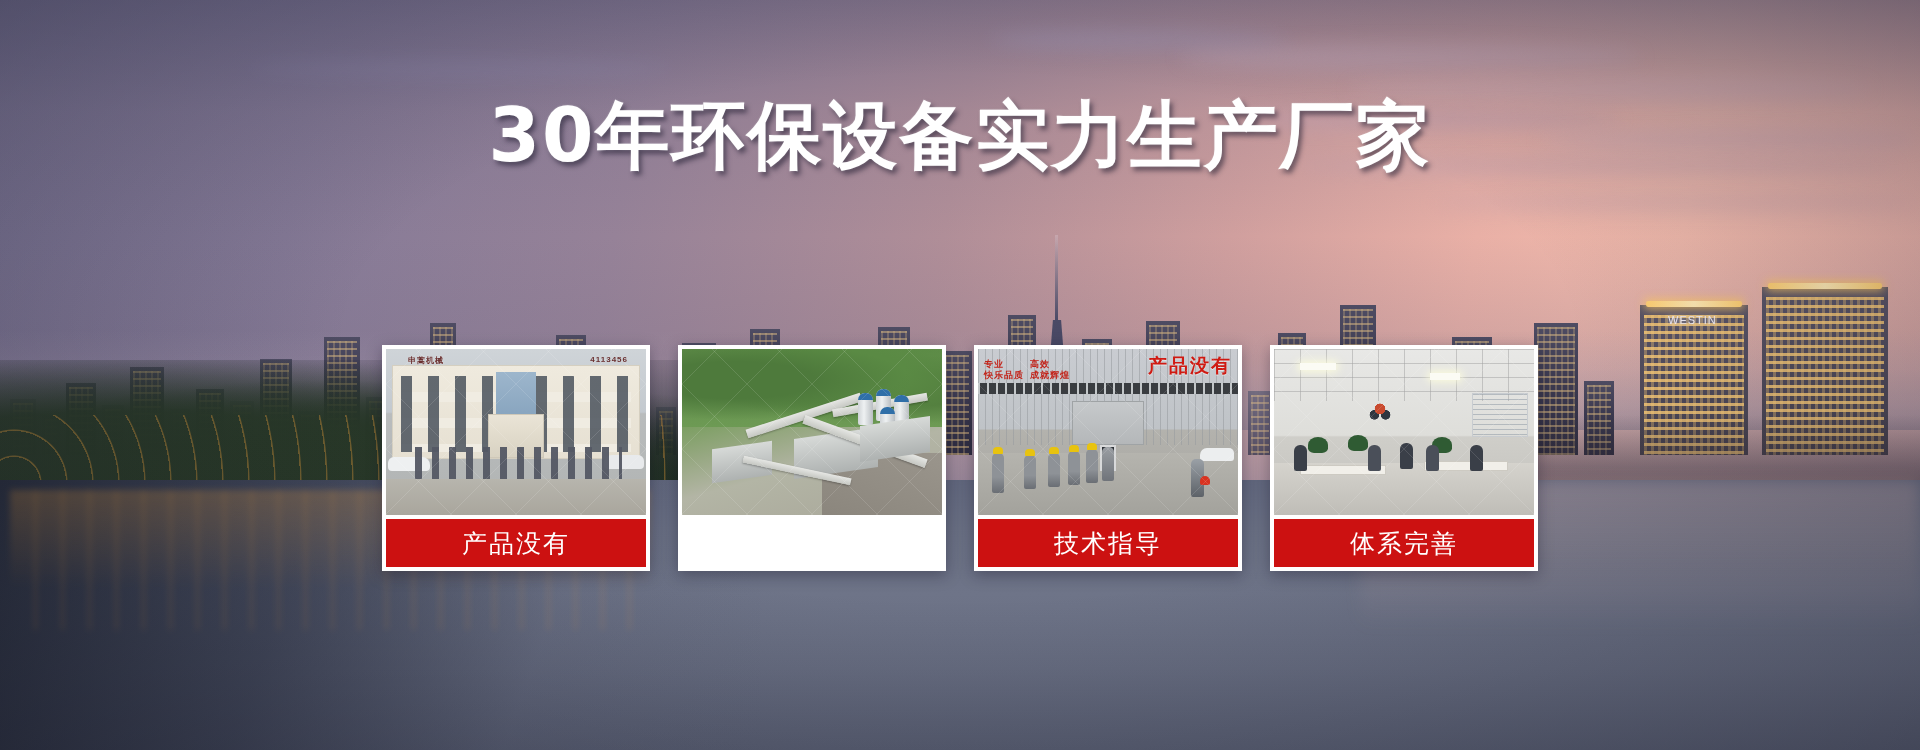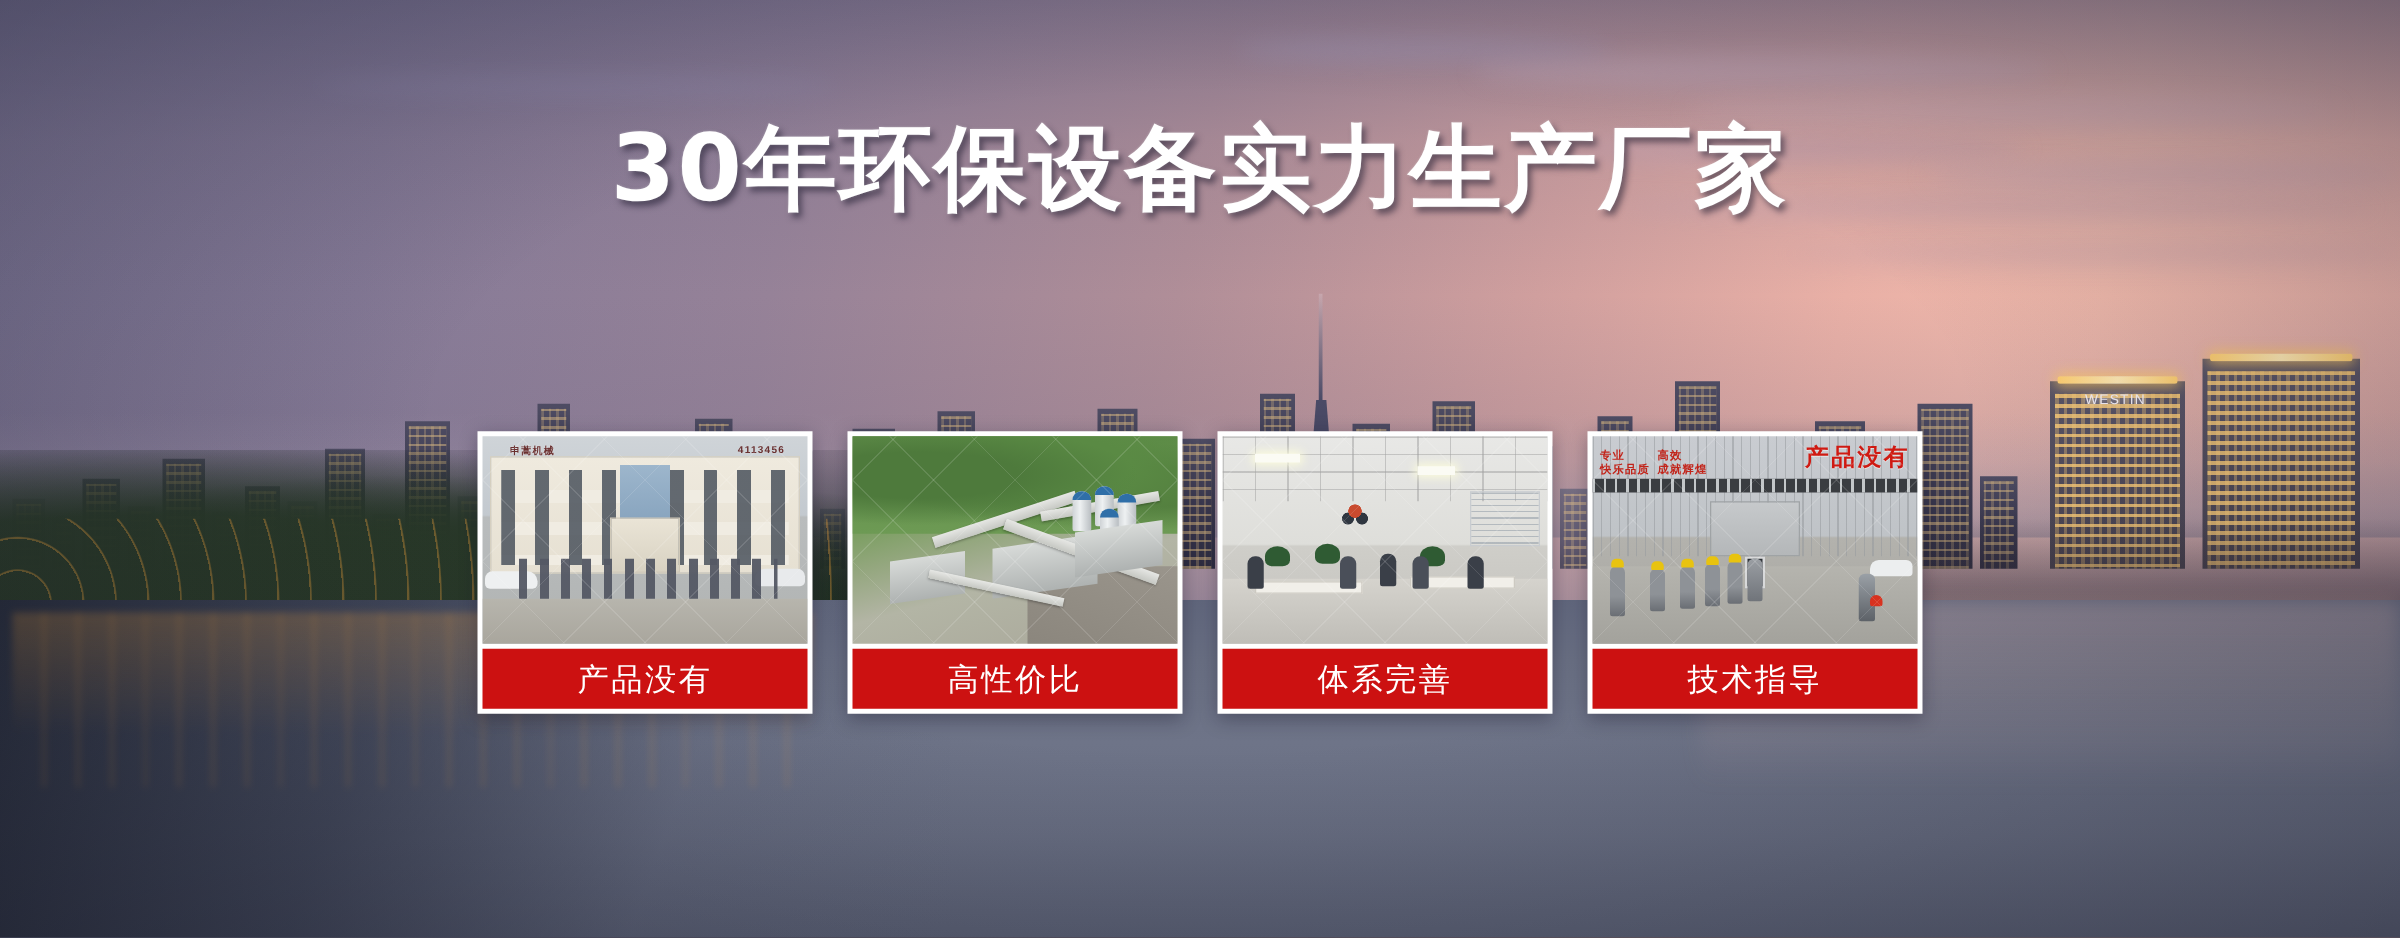--- a/index.html
+++ b/index.html
@@ -535,21 +535,60 @@
             </div>
           <div class="silo" style="left:212px;top:46px;">
               <i></i>
             </div>
           <div class="silo" style="left:198px;top:58px;height:26px;">
               <i></i>
             </div>
           <div class="hall" style="left:178px;top:72px;width:70px;height:36px;"></div>
           <div class="wm"></div>
         </div>
-        <div class="card-cap">高性价比</div>
+      </div>
+
+      <div class="card">
+        <div class="card-photo p4">
+          <div class="yard"></div>
+          <div class="wall"></div>
+          <div class="band"></div>
+          <div class="bigsign">产品没有</div>
+          <div class="slogan">
+            <span>专业</span><br>
+            <span>快乐品质</span>
+          </div>
+          <div class="slogan" style="left:52px;">
+            <span>高效</span><br>
+            <span>成就辉煌</span>
+          </div>
+          <div class="door"></div>
+          <div class="smalldoor"></div>
+          <div class="car"></div>
+          <div class="worker" style="left:14px;bottom:22px;height:40px;">
+              <i></i>
+            </div>
+          <div class="worker" style="left:46px;bottom:26px;">
+              <i></i>
+            </div>
+          <div class="worker" style="left:70px;bottom:28px;">
+              <i></i>
+            </div>
+          <div class="worker" style="left:90px;bottom:30px;">
+              <i></i>
+            </div>
+          <div class="worker" style="left:108px;bottom:32px;">
+              <i></i>
+            </div>
+          <div class="worker" style="left:124px;bottom:34px;background:linear-gradient(180deg,#9a9ea3,#70747a);"></div>
+          <div class="boss"></div>
+          <div class="helmet-red"></div>
+          <div class="wm"></div>
+        </div>
+        <div class="card-cap">技术指导</div>
       </div>
 
       <div class="card">
         <div class="card-photo p3">
           <div class="floor"></div>
           <div class="ceil"></div>
           <div class="lamp" style="left:26px;top:14px;width:36px;"></div>
           <div class="lamp" style="left:156px;top:24px;width:30px;"></div>
           <div class="win"></div>
           <div class="logo"></div>
@@ -561,55 +600,15 @@
           <div class="pers" style="left:20px;top:96px;"></div>
           <div class="pers" style="left:94px;top:96px;background:#4a4f59;"></div>
           <div class="pers" style="left:126px;top:94px;"></div>
           <div class="pers" style="left:152px;top:96px;background:#4a4f59;"></div>
           <div class="pers" style="left:196px;top:96px;"></div>
           <div class="wm"></div>
         </div>
         <div class="card-cap">体系完善</div>
       </div>
 
-      <div class="card">
-        <div class="card-photo p4">
-          <div class="yard"></div>
-          <div class="wall"></div>
-          <div class="band"></div>
-          <div class="bigsign">产品没有</div>
-          <div class="slogan">
-            <span>专业</span><br>
-            <span>快乐品质</span>
-          </div>
-          <div class="slogan" style="left:52px;">
-            <span>高效</span><br>
-            <span>成就辉煌</span>
-          </div>
-          <div class="door"></div>
-          <div class="smalldoor"></div>
-          <div class="car"></div>
-          <div class="worker" style="left:14px;bottom:22px;height:40px;">
-              <i></i>
-            </div>
-          <div class="worker" style="left:46px;bottom:26px;">
-              <i></i>
-            </div>
-          <div class="worker" style="left:70px;bottom:28px;">
-              <i></i>
-            </div>
-          <div class="worker" style="left:90px;bottom:30px;">
-              <i></i>
-            </div>
-          <div class="worker" style="left:108px;bottom:32px;">
-              <i></i>
-            </div>
-          <div class="worker" style="left:124px;bottom:34px;background:linear-gradient(180deg,#9a9ea3,#70747a);"></div>
-          <div class="boss"></div>
-          <div class="helmet-red"></div>
-          <div class="wm"></div>
-        </div>
-        <div class="card-cap">技术指导</div>
-      </div>
-
     </div>
   </div>
 </div>
 
 </body></html>

